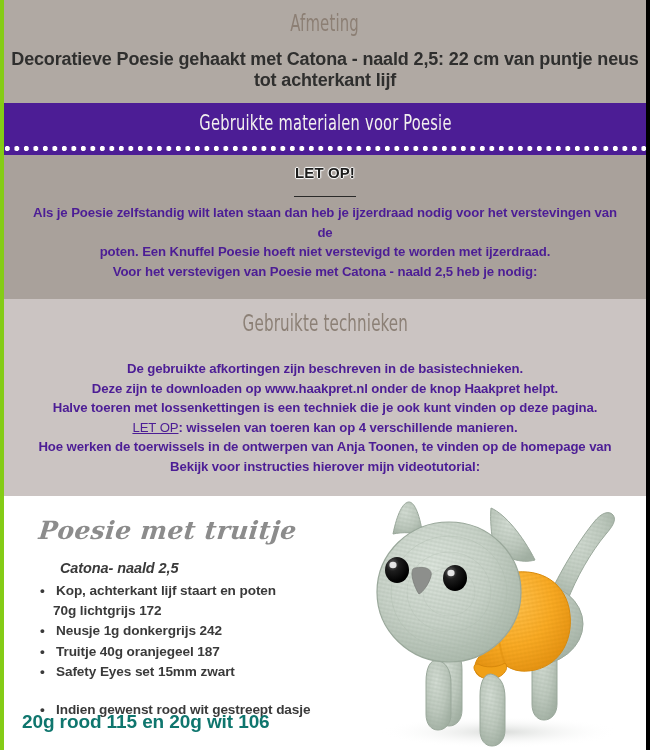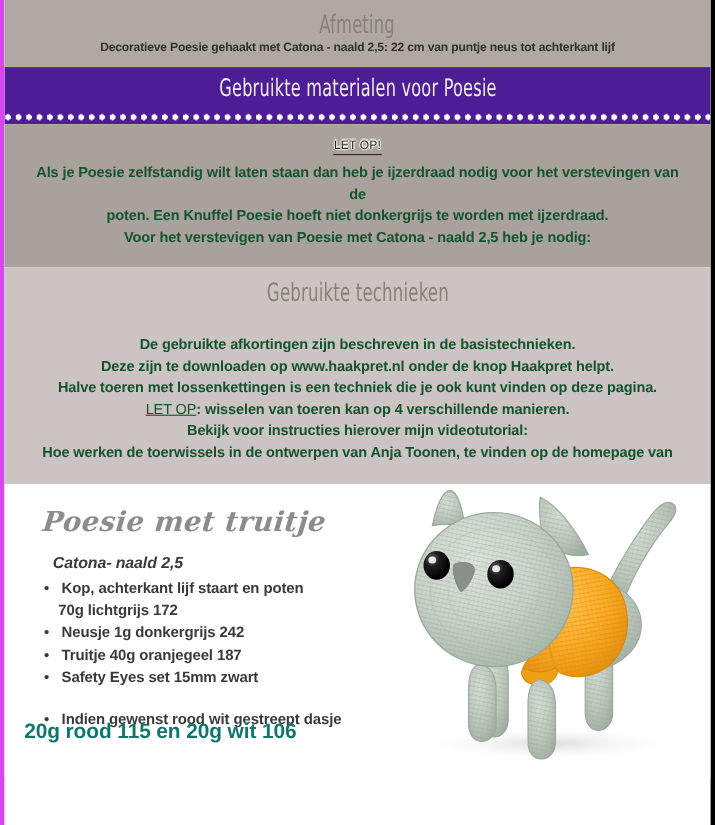--- a/index.html
+++ b/index.html
@@ -9,53 +9,53 @@
   }
   body {
     font-family: "Liberation Sans", sans-serif;
   }
   #page {
     position: relative;
     width: 650px;
     height: 750px;
     overflow: hidden;
     background: #ffffff;
-    border-left: 4px solid #d946ef;
+    border-left: 4px solid #84cc16;
     border-right: 4px solid #000000;
     box-sizing: border-box;
   }
 
   
   .center { text-align: center; }
   .body-text {
     font-size: 13.2px;
     font-weight: 700;
-    color: #14532d;
+    color: #4c1d95;
     line-height: 19.5px;
     letter-spacing: -0.1px;
   }
 
   
   .sec-afmeting {
     background: #b0a9a3;
     padding: 9px 0 12px 0;
   }
   .display-title {
     font-family: "DejaVu Sans Condensed", "Liberation Sans Narrow", "Liberation Sans", sans-serif;
     font-size: 23px;
     font-weight: 400;
     letter-spacing: 0.2px;
     color: #8c7f74;
     transform: scaleX(0.72);
     transform-origin: center;
     line-height: 28px;
   }
   .afmeting-sub {
-    margin-top: 0;
-    font-size: 11px;
+    margin-top: 12px;
+    font-size: 18px;
     font-weight: 700;
     color: #2f2f2e;
     letter-spacing: -0.15px;
   }
 
   
   .sec-brown {
     background: #4c1d95;
     padding-top: 6px;
   }
@@ -77,27 +77,27 @@
     background-repeat: repeat-x;
   }
 
   
   .sec-letop {
     background: #a9a19b;
     padding: 9px 28px 18px 28px;
   }
   .letop-badge {
     display: inline-block;
-    font-size: 11px;
-    font-weight: 400;
+    font-size: 15px;
+    font-weight: 700;
     color: #1d1d1c;
     letter-spacing: 0.1px;
     text-shadow: 0 0 1px #ffffff, 1px 0 1px #ffffff, -1px 0 1px #ffffff, 0 1px 1px #ffffff, 0 -1px 1px #ffffff;
     border-bottom: 1.5px solid #2a2a29;
-    padding: 0 1px 0 1px;
+    padding: 0 1px 16px 1px;
     line-height: 15px;
   }
   .letop-lines {
     margin-top: 6px;
   }
 
   
   .sec-technieken {
     background: #cbc4c2;
     padding: 10px 22px 20px 22px;
@@ -132,21 +132,21 @@
     font-family: "DejaVu Serif", "Liberation Serif", serif;
     font-style: italic;
     font-weight: 700;
     font-size: 25px;
     color: #8c8c8c;
     letter-spacing: 0.4px;
     transform: skewX(-6deg);
   }
   .mat-head {
     position: absolute;
-    left: 44px;
+    left: 56px;
     top: 64px;
     font-size: 14.5px;
     font-weight: 700;
     font-style: italic;
     color: #3a3a3a;
     letter-spacing: -0.1px;
   }
   .mat-list {
     position: absolute;
     left: 34px;
@@ -215,38 +215,38 @@
     </div>
     <div class="dotted-rule"></div>
   </div>
 
   <div class="sec-letop">
     <div class="center">
       <span class="letop-badge">LET OP!</span>
     </div>
     <div class="letop-lines">
       <div class="center body-text">Als je Poesie zelfstandig wilt laten staan dan heb je ijzerdraad nodig voor het verstevingen van de</div>
-      <div class="center body-text">poten. Een Knuffel Poesie hoeft niet donkergrijs te worden met ijzerdraad.</div>
+      <div class="center body-text">poten. Een Knuffel Poesie hoeft niet verstevigd te worden met ijzerdraad.</div>
       <div class="center body-text">Voor het verstevigen van Poesie met Catona - naald 2,5 heb je nodig:</div>
     </div>
   </div>
 
   <div class="sec-technieken">
     <div class="center">
       <span class="tech-title" style="display:inline-block;">Gebruikte technieken</span>
     </div>
     <div class="tech-lines">
       <div class="center body-text">De gebruikte afkortingen zijn beschreven in de basistechnieken.</div>
       <div class="center body-text">Deze zijn te downloaden op www.haakpret.nl onder de knop Haakpret helpt.</div>
       <div class="center body-text">Halve toeren met lossenkettingen is een techniek die je ook kunt vinden op deze pagina.</div>
       <div class="center body-text">
         <span class="ul-bold">LET OP</span><span>:  wisselen van toeren kan op 4 verschillende manieren.</span>
       </div>
+      <div class="center body-text">Hoe werken de toerwissels in de ontwerpen van Anja Toonen, te vinden op de homepage van</div>
       <div class="center body-text">Bekijk voor instructies hierover mijn videotutorial:</div>
-      <div class="center body-text">Hoe werken de toerwissels in de ontwerpen van Anja Toonen, te vinden op de homepage van</div>
     </div>
   </div>
 
   <div class="sec-bottom">
 
     <div class="script-title">Poesie met truitje</div>
 
     <div class="mat-head">Catona- naald 2,5</div>
 
     <ul class="mat-list">

